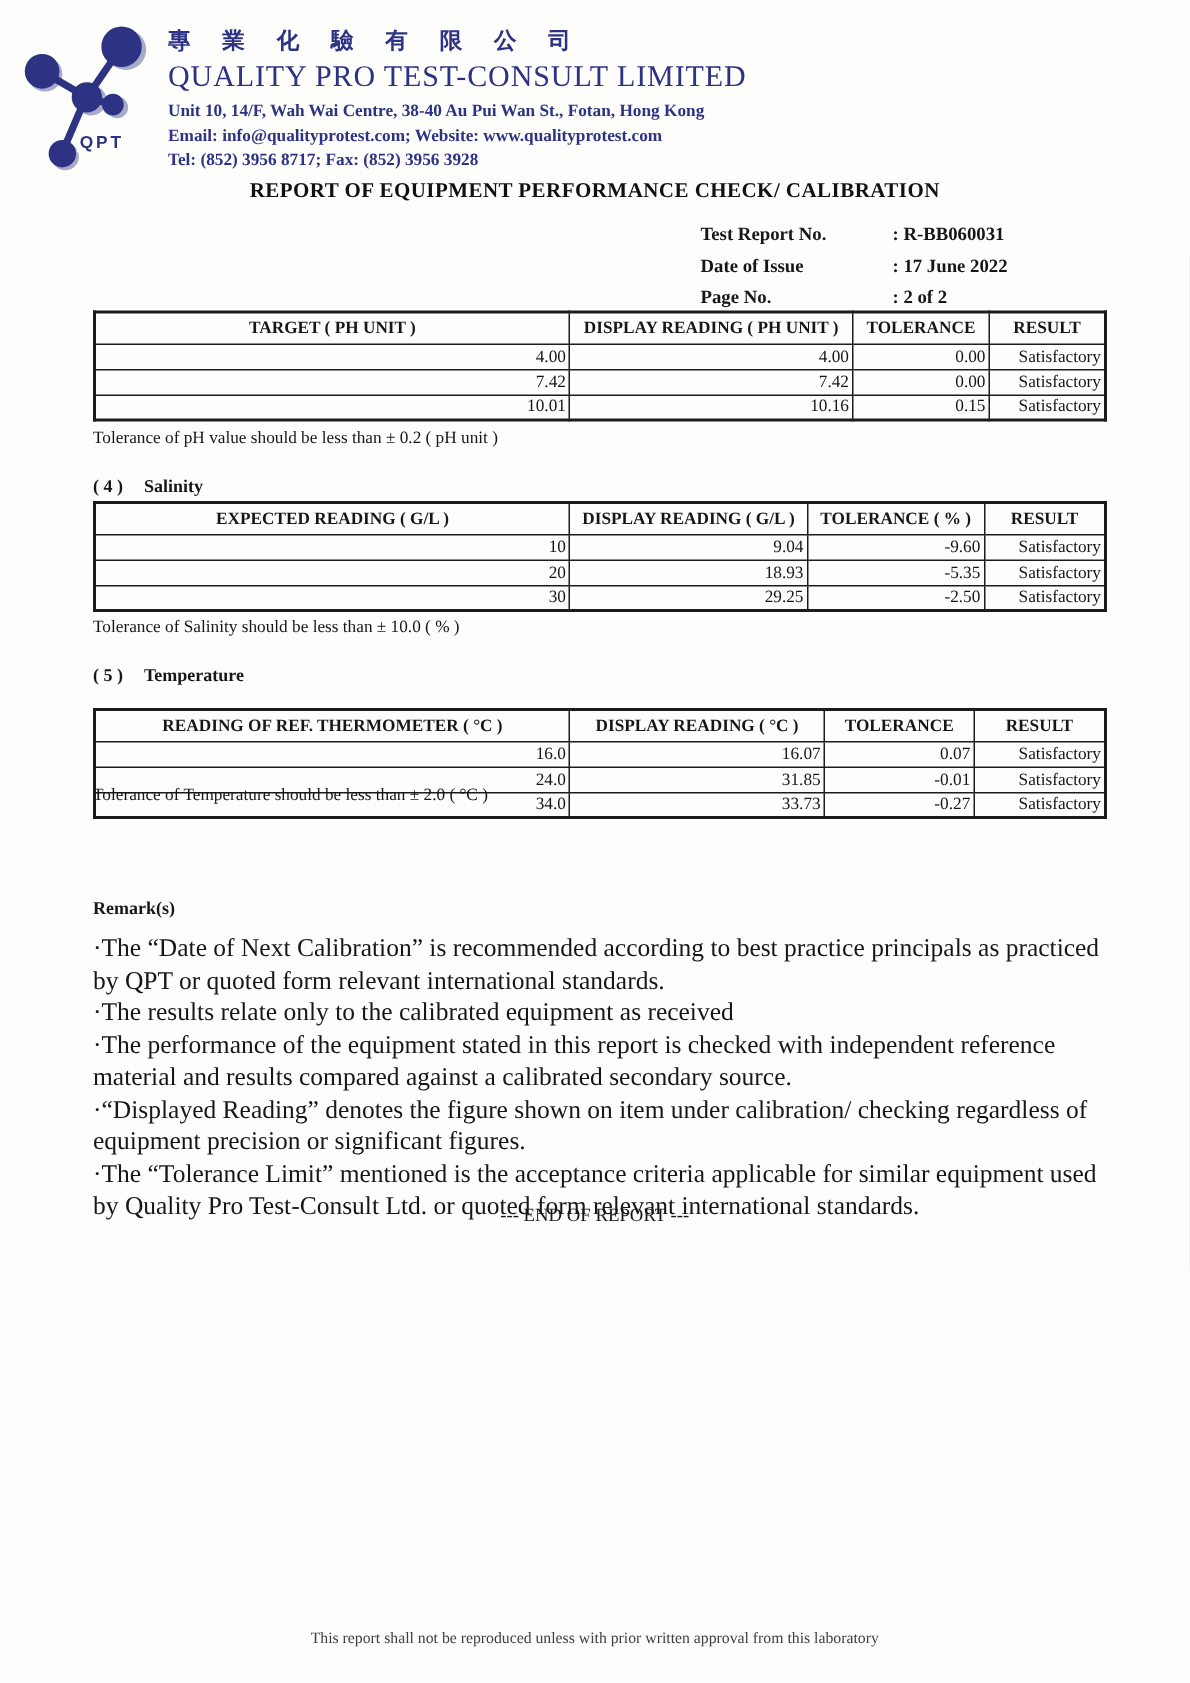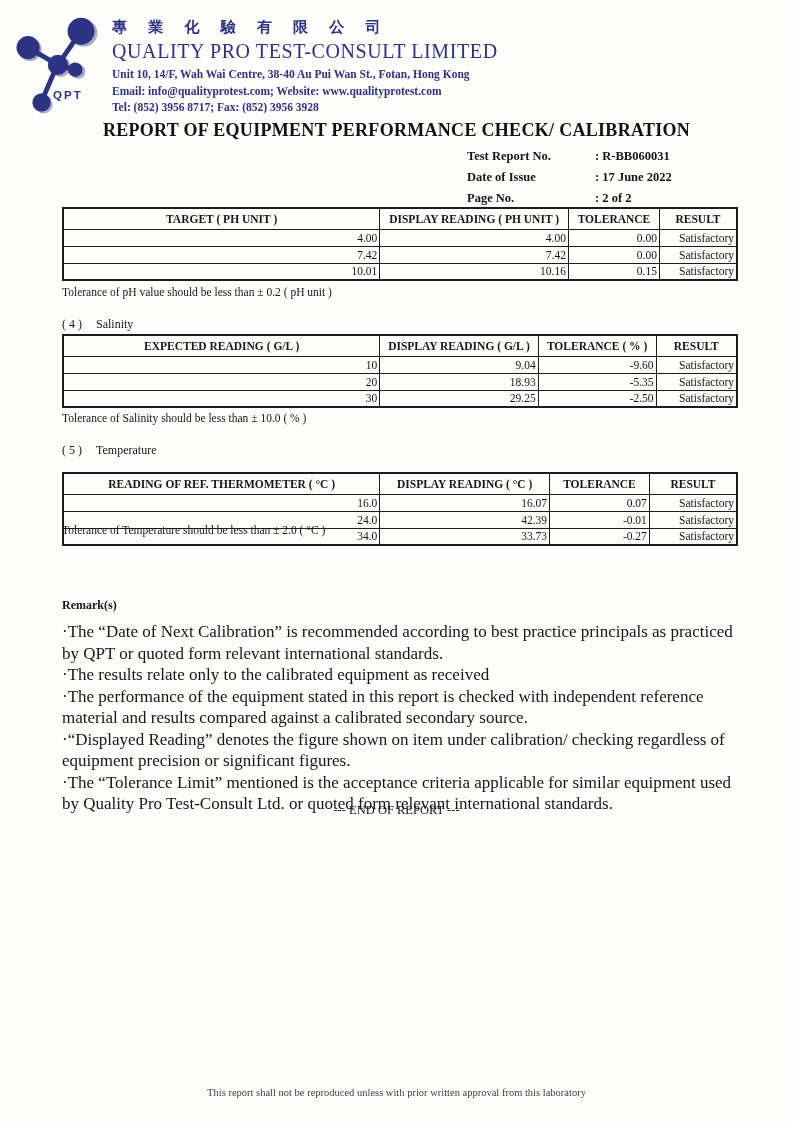--- a/index.html
+++ b/index.html
@@ -20,33 +20,33 @@
     font-size:15px; letter-spacing:8px; color:#2d3282; font-weight:bold;
     font-family:"DejaVu Sans","Liberation Serif",serif;
   }
   .co-en {
     margin-top:3px; font-size:20px; color:#2d3282; letter-spacing:0.6px;
   }
   .co-addr { margin-top:3px; font-size:11.5px; font-weight:bold; color:#2d3282; line-height:16.5px; }
   
   .title {
     position:absolute; top:120px; left:0; width:100%;
-    text-align:center; font-size:18px; font-weight:bold; letter-spacing:0.3px; color:#111;
+    text-align:center; font-size:14px; font-weight:bold; letter-spacing:0.3px; color:#111;
   }
   
   .report-info { position:absolute; top:146px; left:467px; font-size:12.5px; font-weight:bold; }
   .report-info .row { display:flex; height:21px; line-height:21px; }
   .report-info .lbl { width:128px; }
   
   .tblock { position:absolute; left:62px; width:676px; }
   table { width:100%; border-collapse:collapse; border:2px solid #1c1c1c; table-layout:fixed; }
   th { border:1px solid #1c1c1c; font-size:11.5px; font-weight:bold; height:21px; padding:1px 2px; }
   td { border:1px solid #1c1c1c; font-size:11.5px; text-align:right; height:17px; padding:0 2px; }
   .note { position:absolute; left:62px; font-size:11.5px; }
-  .sec-head { position:absolute; left:62px; font-size:12px; font-weight:normal; }
+  .sec-head { position:absolute; left:62px; font-size:12px; font-weight:bold; }
   .sec-head .num { margin-right:14px; }
   
   .remarks { position:absolute; top:598px; left:62px; width:678px; }
   .remarks h3 { font-size:12px; font-weight:bold; margin-bottom:8px; }
   .remark-item { font-size:17px; line-height:21.5px; }
   
   .end-report { position:absolute; top:803px; left:0; width:100%; text-align:center; font-size:12.5px; }
   .footer { position:absolute; top:1087px; left:0; width:100%; text-align:center; font-size:10.5px; color:#3f3f3f; }
 </style>
 </head>
@@ -206,21 +206,21 @@
         <th>RESULT</th>
       </tr>
       <tr>
         <td>16.0</td>
         <td>16.07</td>
         <td>0.07</td>
         <td>Satisfactory</td>
       </tr>
       <tr>
         <td>24.0</td>
-        <td>42.39</td>
+        <td>31.85</td>
         <td>-0.01</td>
         <td>Satisfactory</td>
       </tr>
       <tr>
         <td>34.0</td>
         <td>33.73</td>
         <td>-0.27</td>
         <td>Satisfactory</td>
       </tr>
     </tbody>

